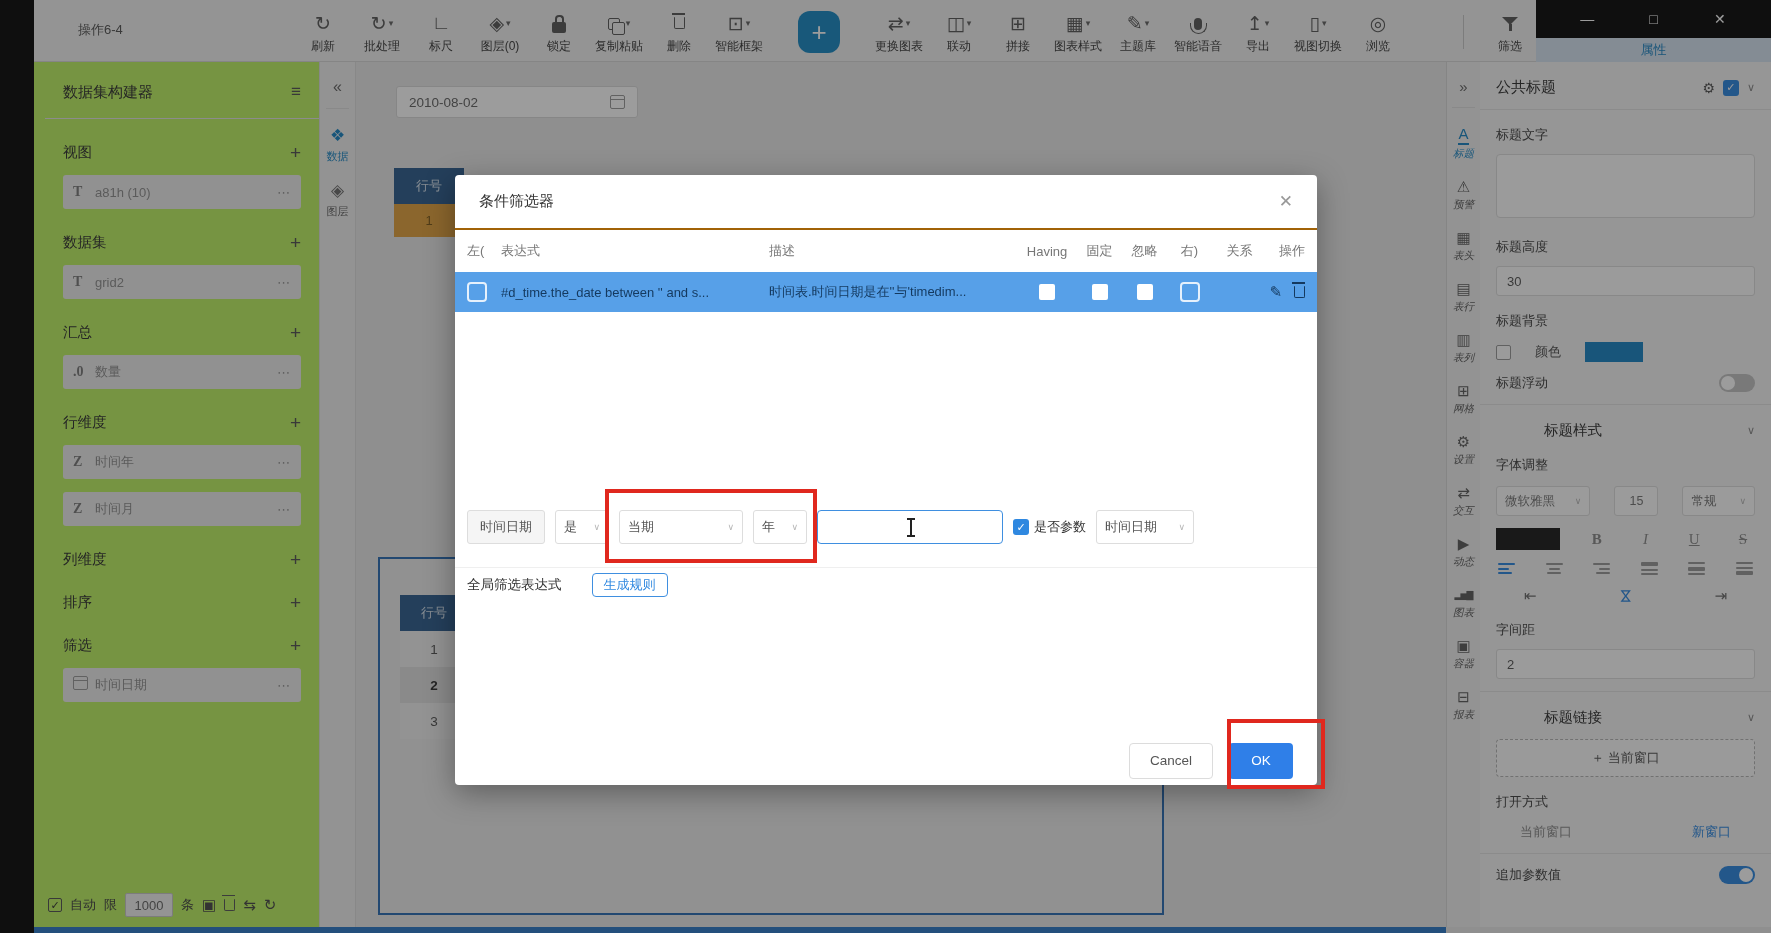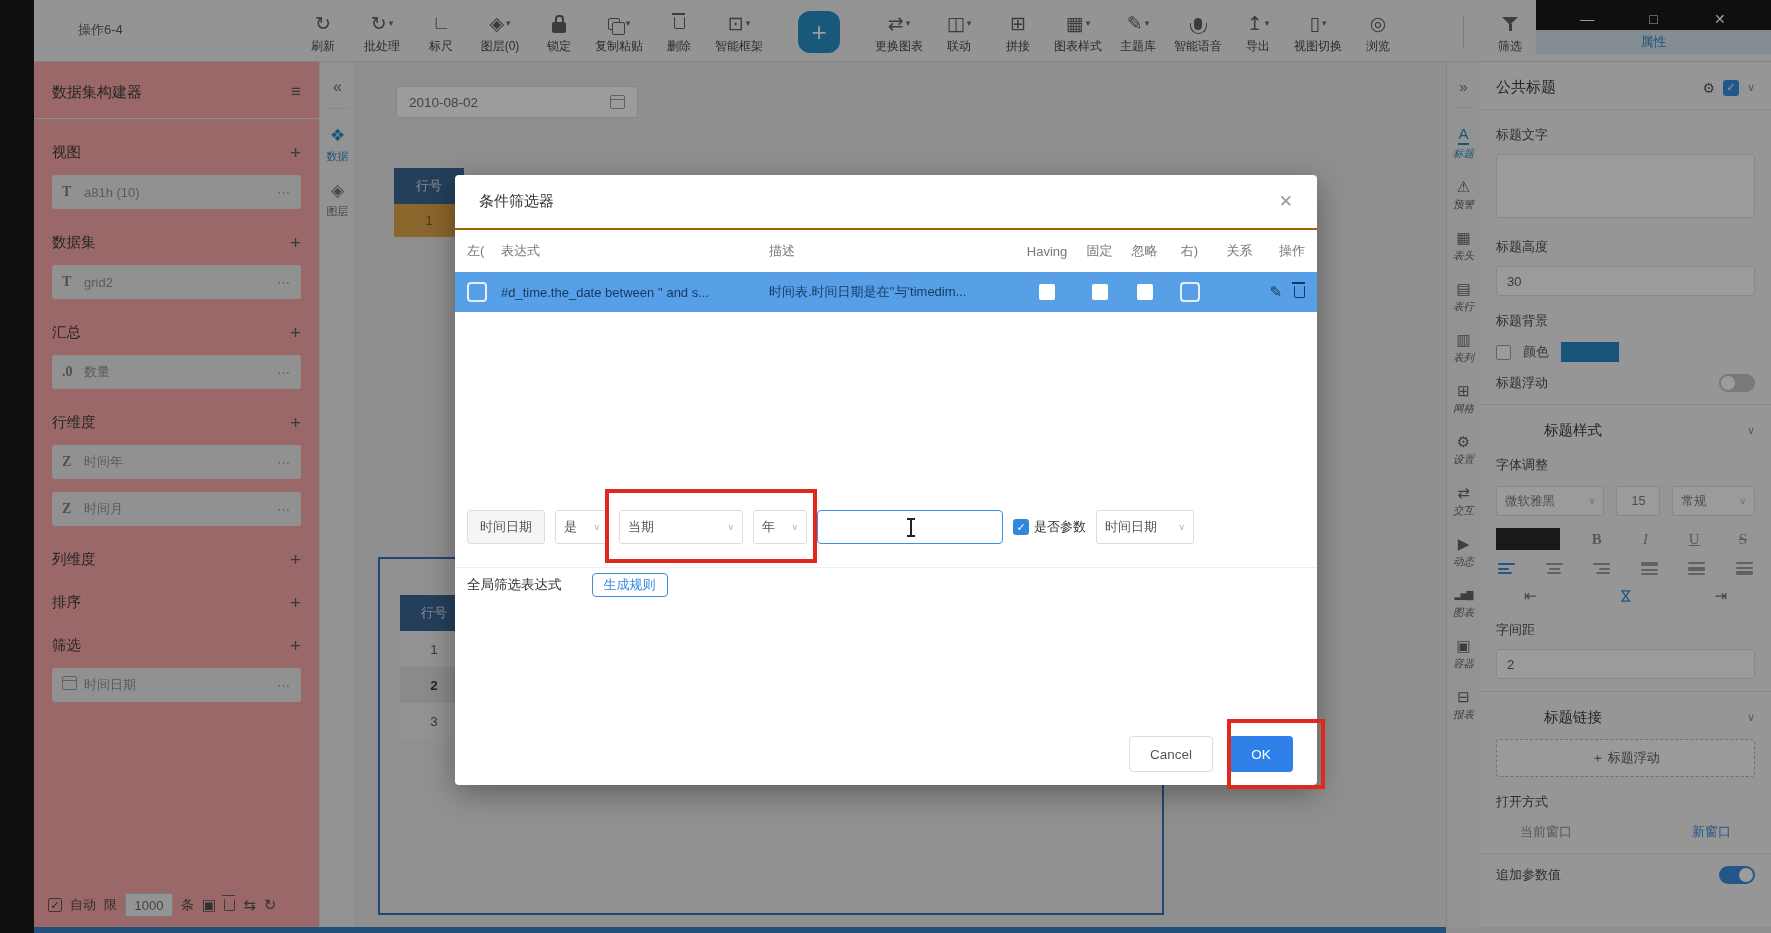--- a/index.html
+++ b/index.html
@@ -20,25 +20,25 @@
   .tb-lab { font-size:12px; color:#3d3d3d; margin-top:1px; white-space:nowrap; }
   .dd::after { content:"▾"; font-size:9px; color:#666; margin-left:2px; vertical-align:4px; }
   .tb-plus { width:42px; height:42px; border-radius:12px; background:#1d8bc4; color:#fff; font-size:26px;
              display:flex; align-items:center; justify-content:center; margin:0 22px; cursor:pointer; }
   .tb-divider { width:1px; height:34px; background:#c9c9c9; margin:0 10px; }
   .tb-spacer { flex:1; }
 
   
   .winbar { position:absolute; left:1536px; top:0; width:235px; height:38px; background:#0d0d0d; display:flex; align-items:center; justify-content:space-around; padding:0 18px; z-index:5;}
   .winbtn { color:#fff; font-size:14px; width:30px; text-align:center; cursor:pointer; }
-  .props-band { position:absolute; left:1536px; top:30px; width:235px; height:24px; background:#d6e4f2; display:flex; align-items:center; justify-content:center; z-index:5;}
+  .props-band { position:absolute; left:1536px; top:38px; width:235px; height:24px; background:#d6e4f2; display:flex; align-items:center; justify-content:center; z-index:5;}
   .props-band span { color:#2186c4; font-size:13px; }
 
   
-  .sidebar { position:absolute; left:34px; top:62px; width:286px; height:865px; background:#fca5a5; border-right:1px solid #dcdcdc; }
+  .sidebar { position:absolute; left:34px; top:62px; width:286px; height:865px; background:#bef264; border-right:1px solid #dcdcdc;padding-left:11px; }
   .sb-head { display:flex; align-items:center; justify-content:space-between; padding:20px 18px 16px; border-bottom:1px solid #e3e3e3; }
   .sb-head .t { font-size:15px; color:#333; }
   .sb-head .ic { font-size:17px; color:#555; cursor:pointer; }
   .sb-sec { display:flex; align-items:center; justify-content:space-between; margin:24px 18px 0; }
   .sb-sec .n { font-size:14.5px; color:#333; }
   .sb-sec .p { font-size:19px; color:#555; cursor:pointer; line-height:14px; }
   .sb-item { margin:13px 18px 0; height:34px; background:#ededed; border-radius:3px; display:flex; align-items:center; padding:0 10px; cursor:pointer; }
   .sb-item .fi { font-family:"Liberation Serif","DejaVu Serif",serif; font-weight:bold; font-size:14px; color:#7b7b7b; width:22px; }
   .sb-item .fl { flex:1; font-size:13px; color:#8f8f8f; }
   .sb-item .dots { color:#9a9a9a; font-size:13px; letter-spacing:1px; }
@@ -83,21 +83,21 @@
   .rightpanel { position:absolute; left:1480px; top:62px; width:291px; height:865px; background:#f4f4f4; padding:16px 16px 0; overflow:hidden; }
   .rp-head { display:flex; align-items:center; }
   .rp-head .t { flex:1; font-size:15px; color:#333; }
   .rp-head .gear { font-size:14px; color:#555; margin-right:8px; cursor:pointer; }
   .rp-head .chev { font-size:11px; color:#888; margin-left:8px; cursor:pointer; }
   .cb-blue { width:16px; height:16px; background:#2f88e0; border-radius:3px; display:inline-flex; align-items:center; justify-content:center; color:#fff; font-size:11px; cursor:pointer; }
   .rp-div { border-top:1px solid #e2e2e2; margin:12px -16px 0; }
   .rp-label { font-size:13px; color:#444; margin-top:16px; }
   .rp-textarea { margin-top:10px; width:100%; height:64px; background:#fdfdfd; border:1px solid #dcdcdc; border-radius:4px; resize:none; }
   .rp-input { margin-top:10px; width:100%; height:30px; background:#fdfdfd; border:1px solid #dcdcdc; border-radius:3px; padding:0 10px; font-size:13px; color:#555; }
-  .rp-row { display:flex; align-items:center; margin-top:12px; gap:12px; }
+  .rp-row { display:flex; align-items:center; margin-top:12px; gap:24px; }
   .cb-empty { width:15px; height:15px; border:1.5px solid #9a9a9a; border-radius:2px; background:#fdfdfd; cursor:pointer; }
   .swatch-blue { width:58px; height:20px; background:#1d86c4; cursor:pointer; }
   .toggle { width:36px; height:18px; border-radius:9px; background:#c3c3c3; position:relative; margin-left:auto; cursor:pointer; }
   .toggle::after { content:""; position:absolute; top:2px; left:2px; width:14px; height:14px; border-radius:50%; background:#fff; }
   .toggle.on { background:#2f88e0; }
   .toggle.on::after { left:auto; right:2px; }
   .rp-secrow { display:flex; align-items:center; justify-content:space-between; margin-top:16px;margin-left:48px; }
   .rp-secrow .t { font-size:14.5px; color:#333; }
   .rp-secrow .chev { font-size:11px; color:#888; cursor:pointer; }
   .sel-box { height:30px; background:#fdfdfd; border:1px solid #dcdcdc; border-radius:3px; display:flex; align-items:center; padding:0 8px; font-size:12.5px; color:#777; cursor:pointer; }
@@ -155,21 +155,21 @@
   .ibeam::before, .ibeam::after { content:""; position:absolute; left:-3px; width:8px; height:2px; background:#222; }
   .ibeam::before{top:-1px} .ibeam::after{bottom:-1px}
   .mc-cb { display:flex; align-items:center; gap:5px; font-size:13px; color:#333; }
 
   .m-globalrow { position:absolute; left:12px; top:398px; display:flex; align-items:center; gap:30px; }
   .m-globalrow .l { font-size:13.5px; color:#333; }
   .rule-btn { border:1px solid #3f8fe0; color:#2f88e0; border-radius:4px; font-size:13px; padding:2px 11px; cursor:pointer; background:#fff; }
   .m-exprbox { position:absolute; left:0; right:0; top:435px; height:112px; border-top:1px solid #e7e7e7; border-bottom:1px solid #e7e7e7; padding:14px 14px; }
   .m-exprbox .e { font-size:13.5px; color:#444; }
   .m-hr1 { position:absolute; left:0; right:0; top:392px; border-top:1px solid #efefef; }
-  .m-foot { position:absolute; left:0; right:0; bottom:0; height:49px; display:flex; justify-content:flex-end; gap:16px; padding:0 24px; }
+  .m-foot { position:absolute; left:0; right:0; bottom:0; height:49px; display:flex; align-items:center; justify-content:flex-end; gap:16px; padding:0 24px; }
   .btn-cancel { width:84px; height:36px; background:#fff; border:1px solid #dcdcdc; border-radius:4px; font-size:13.5px; color:#555; cursor:pointer; }
   .btn-ok { width:64px; height:36px; background:#2f7fe8; border:none; border-radius:4px; font-size:13.5px; color:#fff; cursor:pointer; }
 
   
   .redbox { position:absolute; border:4px solid #e0281e; z-index:40; pointer-events:none; }
   .redbox1 { left:605px; top:489px; width:212px; height:74px; }
   .redbox2 { left:1227px; top:719px; width:98px; height:70px; }
 
   
   .ic-lock { display:inline-block; position:relative; width:14px; height:11px; background:#5a5a5a; border-radius:2px; margin-top:9px; }
@@ -554,21 +554,21 @@
     </div>
 
     <div class="rp-label">字间距</div>
     <input class="rp-input" value="2" style="">
 
     <div class="rp-div"></div>
     <div class="rp-secrow">
       <span class="t">标题链接</span>
       <span class="chev">∨</span>
     </div>
-    <div class="dash-btn">＋ 标题浮动</div>
+    <div class="dash-btn">＋ 当前窗口</div>
 
     <div class="rp-label">打开方式</div>
     <div class="open-opts">
       <span class="open-opt">当前窗口</span>
       <span class="open-opt active">新窗口</span>
     </div>
 
     <div class="rp-div"></div>
     <div class="rp-row">
       <span style="font-size:13px;color:#444">追加参数值</span>

